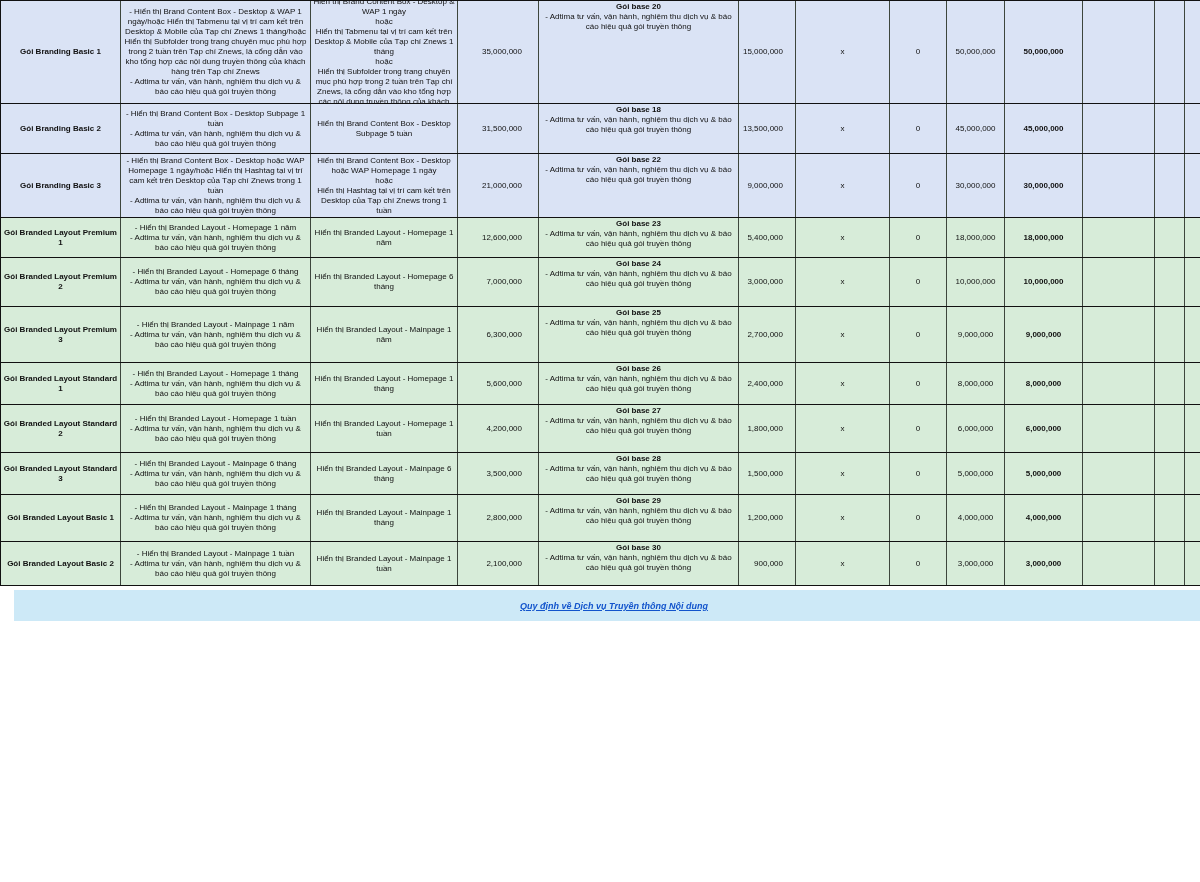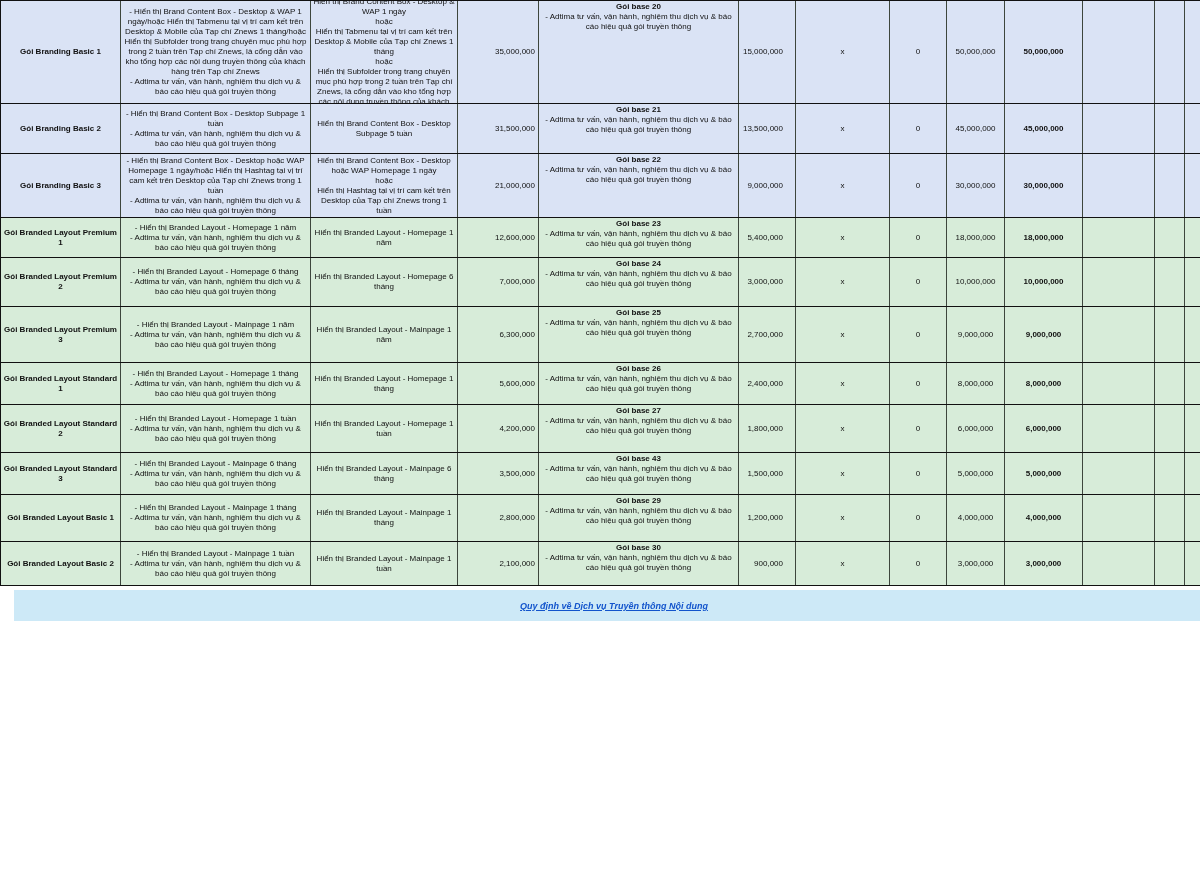--- a/index.html
+++ b/index.html
@@ -39,21 +39,21 @@
     justify-content: center;
     text-align: center;
     font-size: 8px;
     line-height: 10px;
     padding: 1px 2px;
     flex: 0 0 auto;
   }
   .c0  { width: 120px; font-weight: bold; }
   .c1  { width: 190px; }
   .c2  { width: 147px; }
-  .c3  { width: 81px;  justify-content: flex-end; text-align: right; padding-right: 3px; }
+  .c3  { width: 81px;  justify-content: flex-end; text-align: right; padding-right: 16px; }
   .c4  { width: 200px; flex-direction: column; justify-content: flex-start; }
   .c5  { width: 57px;  justify-content: flex-end; text-align: right; padding-right: 12px; }
   .c6  { width: 94px; }
   .c7  { width: 57px; }
   .c8  { width: 58px; }
   .c9  { width: 78px;  font-weight: bold; }
   .c10 { width: 72px; }
   .c11 { width: 30px; }
   .c12 { width: 16px; border-right: none; }
   .desc { white-space: pre-line; }
@@ -108,21 +108,21 @@
     <div class="cell c11"></div>
     <div class="cell c12"></div>
   </div>
       <div class="row blue" style="height: 50px;">
     <div class="cell c0">Gói Branding Basic 2</div>
     <div class="cell c1 desc">- Hiển thị Brand Content Box - Desktop Subpage 1 tuần
 - Adtima tư vấn, vận hành, nghiệm thu dịch vụ &amp; báo cáo hiệu quả gói truyền thông</div>
     <div class="cell c2 desc">Hiển thị Brand Content Box - Desktop Subpage 5 tuần</div>
     <div class="cell c3">31,500,000</div>
     <div class="cell c4">
-      <div class="base-title">Gói base 21</div>
+      <div class="base-title">Gói base 18</div>
       <div class="base-desc desc">- Adtima tư vấn, vận hành, nghiệm thu dịch vụ &amp; báo cáo hiệu quả gói truyền thông</div>
     </div>
     <div class="cell c5">13,500,000</div>
     <div class="cell c6">x</div>
     <div class="cell c7">0</div>
     <div class="cell c8">45,000,000</div>
     <div class="cell c9">45,000,000</div>
     <div class="cell c10"></div>
     <div class="cell c11"></div>
     <div class="cell c12"></div>
@@ -243,21 +243,21 @@
     <div class="cell c11"></div>
     <div class="cell c12"></div>
   </div>
       <div class="row green" style="height: 42px;">
     <div class="cell c0">Gói Branded Layout Standard 3</div>
     <div class="cell c1 desc">- Hiển thị Branded Layout - Mainpage 6 tháng
 - Adtima tư vấn, vận hành, nghiệm thu dịch vụ &amp; báo cáo hiệu quả gói truyền thông</div>
     <div class="cell c2 desc">Hiển thị Branded Layout - Mainpage 6 tháng</div>
     <div class="cell c3">3,500,000</div>
     <div class="cell c4">
-      <div class="base-title">Gói base 43</div>
+      <div class="base-title">Gói base 28</div>
       <div class="base-desc desc">- Adtima tư vấn, vận hành, nghiệm thu dịch vụ &amp; báo cáo hiệu quả gói truyền thông</div>
     </div>
     <div class="cell c5">1,500,000</div>
     <div class="cell c6">x</div>
     <div class="cell c7">0</div>
     <div class="cell c8">5,000,000</div>
     <div class="cell c9">5,000,000</div>
     <div class="cell c10"></div>
     <div class="cell c11"></div>
     <div class="cell c12"></div>

